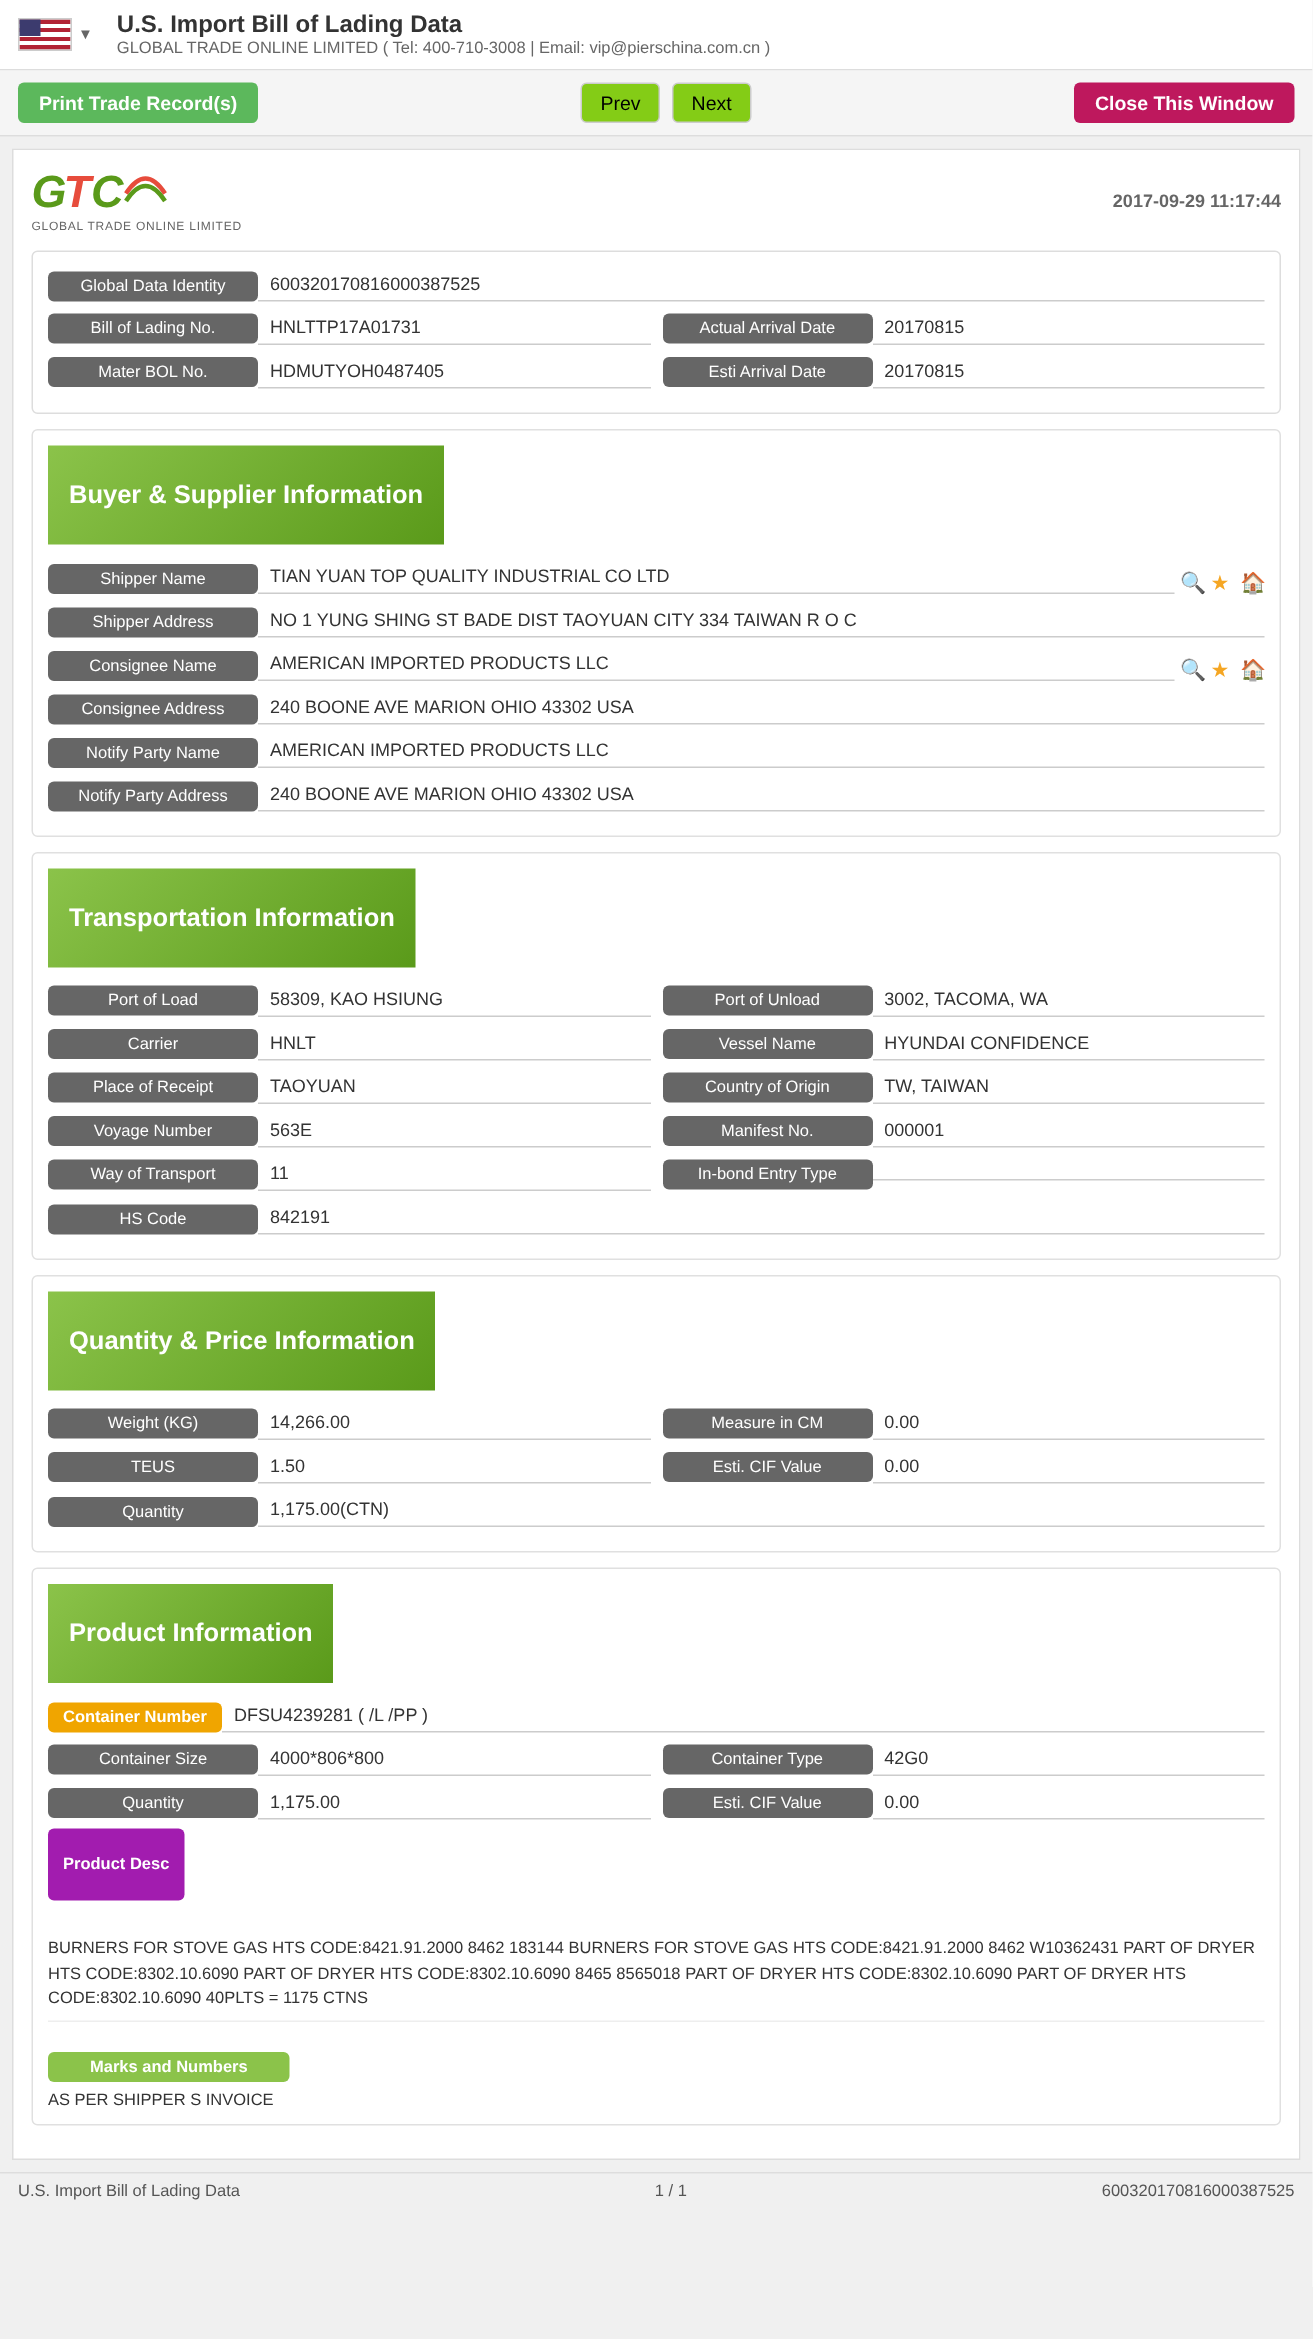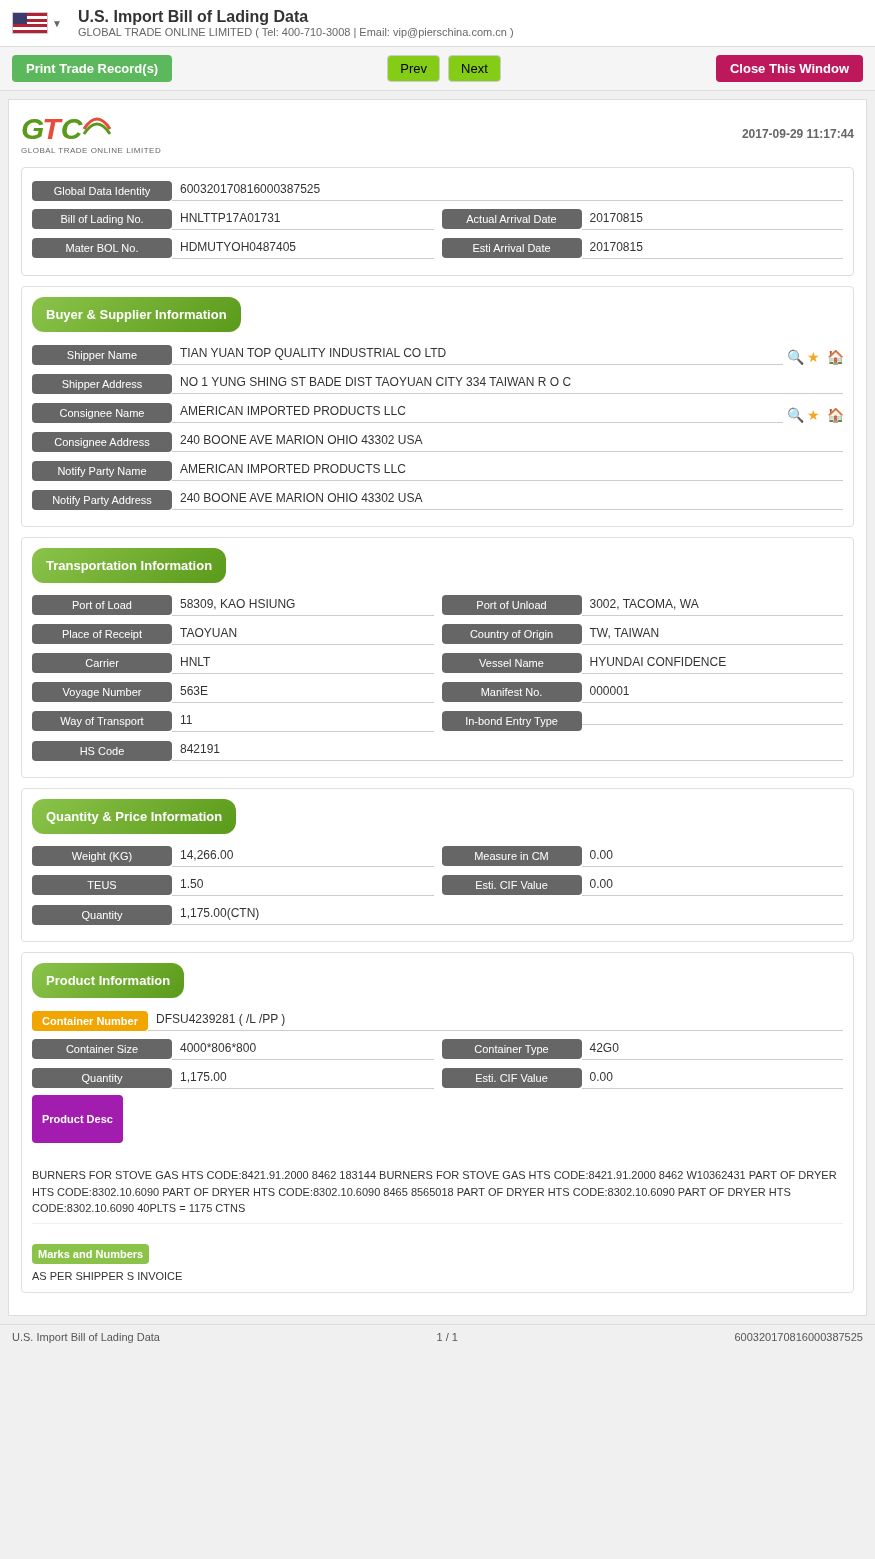--- a/index.html
+++ b/index.html
@@ -31,32 +31,32 @@
     .info-row { display: flex; align-items: flex-end; margin-bottom: 6px; }
     .info-row-2col { display: flex; align-items: center; margin-bottom: 6px; }
     .label-badge { background: #666; color: #fff; padding: 4px 8px; border-radius: 4px; font-size: 11px; min-width: 120px; text-align: center; white-space: nowrap; }
     .label-badge-wide { min-width: 140px; }
     .info-value { border-bottom: 1px solid #ccc; padding: 4px 8px; flex: 1; font-size: 12px; color: #333; }
     .half-left { flex: 1; display: flex; align-items: center; margin-right: 8px; }
     .half-right { flex: 1; display: flex; align-items: center; }
     .icons-group { display: flex; gap: 4px; align-items: center; margin-left: 4px; }
 
     
-    .section-header { display: inline-block; background: linear-gradient(135deg, #8bc34a, #5a9a1a); color: #fff; padding: 10px 14px; border-radius: 12px; font-size: 13px; font-weight: bold; margin-bottom: 10px; }
+    .section-header { display: inline-block; background: linear-gradient(135deg, #8bc34a, #5a9a1a); color: #fff; padding: 23px 14px; border-radius: 0; font-size: 17px; font-weight: bold; margin-bottom: 10px; }
 
     
     .section { border: 1px solid #e0e0e0; border-radius: 4px; padding: 10px; margin-bottom: 10px; }
 
     
     .identity-section { border: 1px solid #ddd; border-radius: 4px; padding: 10px; margin-bottom: 10px; }
 
     
     .container-number-badge { background: #f0a500; color: #fff; padding: 4px 10px; border-radius: 4px; font-size: 11px; font-weight: bold; white-space: nowrap; }
     .product-desc-badge { background: #a21caf; color: #fff; padding: 18px 10px; border-radius: 4px; font-size: 11px; font-weight: bold; display: inline-block; margin-bottom: 24px; }
-    .marks-numbers-badge { background: #8bc34a; color: #fff; padding: 4px 6px; border-radius: 4px; font-size: 11px; font-weight: bold; display: inline-block; margin-bottom: 6px; }
+    .marks-numbers-badge { background: #8bc34a; color: #fff; padding: 4px 28px; border-radius: 4px; font-size: 11px; font-weight: bold; display: inline-block; margin-bottom: 6px; }
     .product-desc-text { font-size: 11px; color: #333; line-height: 1.5; border-bottom: 1px solid #eee; padding-bottom: 6px; margin-bottom: 20px; }
     .marks-text { font-size: 11px; color: #333; }
 
     
     .page-footer { background: #f0f0f0; border-top: 1px solid #ddd; padding: 6px 12px; display: flex; justify-content: space-between; font-size: 11px; color: #555; }
 
     
     .icon-search { display: inline-block; width: 16px; height: 16px; cursor: pointer; color: #666; font-size: 14px; }
     .icon-star { display: inline-block; width: 16px; height: 16px; cursor: pointer; color: #f5a623; font-size: 14px; }
     .icon-home { display: inline-block; width: 16px; height: 16px; cursor: pointer; color: #5a9a1a; font-size: 14px; }
@@ -180,36 +180,36 @@
         <span class="label-badge label-badge-wide">Port of Load</span>
         <span class="info-value">58309, KAO HSIUNG</span>
       </div>
       <div class="half-right">
         <span class="label-badge label-badge-wide">Port of Unload</span>
         <span class="info-value">3002, TACOMA, WA</span>
       </div>
     </div>
     <div class="info-row-2col">
       <div class="half-left">
+        <span class="label-badge label-badge-wide">Carrier</span>
+        <span class="info-value">HNLT</span>
+      </div>
+      <div class="half-right">
+        <span class="label-badge label-badge-wide">Vessel Name</span>
+        <span class="info-value">HYUNDAI CONFIDENCE</span>
+      </div>
+    </div>
+    <div class="info-row-2col">
+      <div class="half-left">
         <span class="label-badge label-badge-wide">Place of Receipt</span>
         <span class="info-value">TAOYUAN</span>
       </div>
       <div class="half-right">
         <span class="label-badge label-badge-wide">Country of Origin</span>
         <span class="info-value">TW, TAIWAN</span>
-      </div>
-    </div>
-    <div class="info-row-2col">
-      <div class="half-left">
-        <span class="label-badge label-badge-wide">Carrier</span>
-        <span class="info-value">HNLT</span>
-      </div>
-      <div class="half-right">
-        <span class="label-badge label-badge-wide">Vessel Name</span>
-        <span class="info-value">HYUNDAI CONFIDENCE</span>
       </div>
     </div>
     <div class="info-row-2col">
       <div class="half-left">
         <span class="label-badge label-badge-wide">Voyage Number</span>
         <span class="info-value">563E</span>
       </div>
       <div class="half-right">
         <span class="label-badge label-badge-wide">Manifest No.</span>
         <span class="info-value">000001</span>

